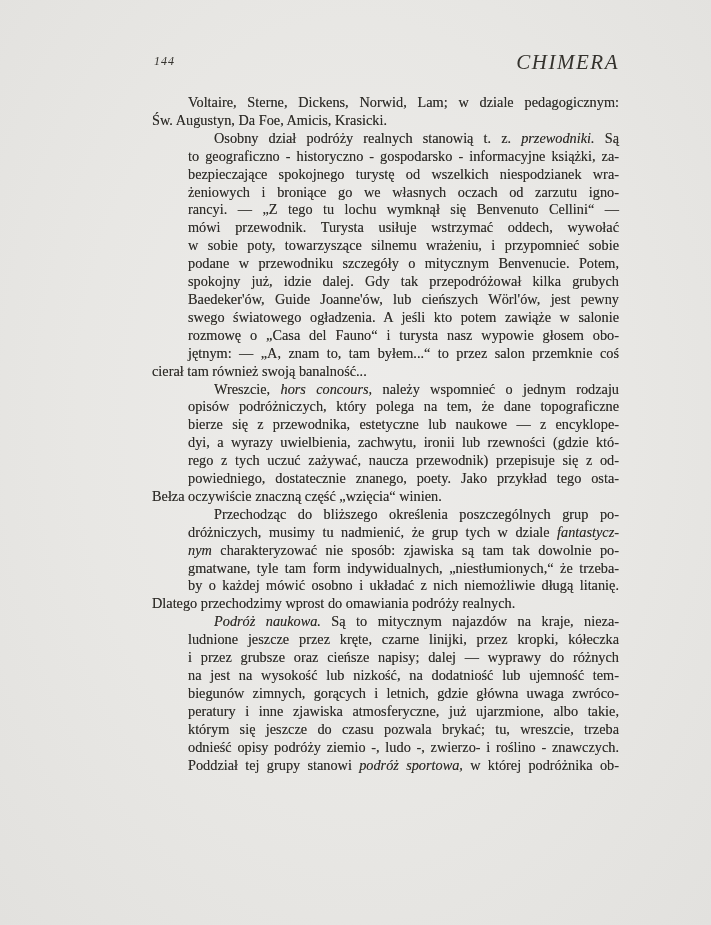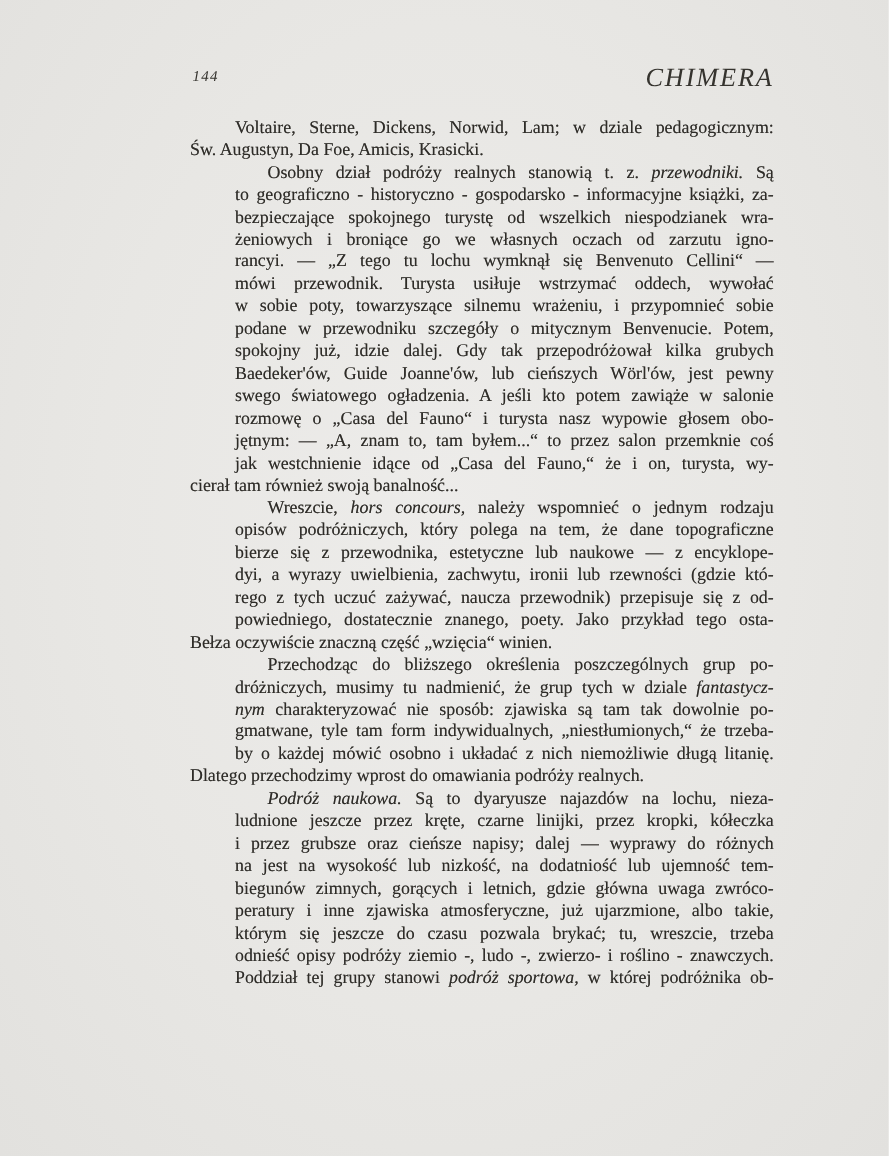--- a/index.html
+++ b/index.html
@@ -51,42 +51,41 @@
         <div class="line just"><span>żeniowych i broniące go we własnych oczach od zarzutu igno-</span></div>
         <div class="line just"><span>rancyi. — „Z tego tu lochu wymknął się Benvenuto Cellini“ —</span></div>
         <div class="line just"><span>mówi przewodnik.  Turysta usiłuje wstrzymać oddech, wywołać</span></div>
         <div class="line just"><span>w sobie poty, towarzyszące silnemu wrażeniu, i przypomnieć sobie</span></div>
         <div class="line just"><span>podane w przewodniku szczegóły o mitycznym Benvenucie. Potem,</span></div>
         <div class="line just"><span>spokojny już, idzie dalej.  Gdy tak przepodróżował kilka grubych</span></div>
         <div class="line just"><span>Baedeker'ów, Guide Joanne'ów, lub cieńszych Wörl'ów, jest pewny</span></div>
         <div class="line just"><span>swego światowego ogładzenia.  A jeśli kto potem zawiąże w salonie</span></div>
         <div class="line just"><span>rozmowę o „Casa del Fauno“ i turysta nasz wypowie głosem obo-</span></div>
         <div class="line just"><span>jętnym: — „A, znam to, tam byłem...“ to przez salon przemknie coś</span></div>
-        <div class="line just"><span>jak westchnienie idące od „Casa del Fauno,“ że i on, turysta, wy-</span></div>
         <div class="line"><span>cierał tam również swoją banalność...</span></div>
       </div>
       <div class="para">
         <div class="line just ind"><span>Wreszcie, </span><span class="it">hors concours,</span><span> należy wspomnieć o jednym rodzaju</span></div>
         <div class="line just"><span>opisów podróżniczych, który polega na tem, że dane topograficzne</span></div>
         <div class="line just"><span>bierze się z przewodnika, estetyczne lub naukowe — z encyklope-</span></div>
         <div class="line just"><span>dyi, a wyrazy uwielbienia, zachwytu, ironii lub rzewności (gdzie któ-</span></div>
         <div class="line just"><span>rego z tych uczuć zażywać, naucza przewodnik) przepisuje się z od-</span></div>
         <div class="line just"><span>powiedniego, dostatecznie znanego, poety.  Jako przykład tego osta-</span></div>
         <div class="line"><span>Bełza oczywiście znaczną część „wzięcia“ winien.</span></div>
       </div>
       <div class="para">
         <div class="line just ind"><span>Przechodząc do bliższego określenia poszczególnych grup po-</span></div>
         <div class="line just"><span>dróżniczych, musimy tu nadmienić, że grup tych w dziale </span><span class="it">fantastycz-</span></div>
         <div class="line just"><span class="it">nym</span><span> charakteryzować nie sposób: zjawiska są tam tak dowolnie po-</span></div>
         <div class="line just"><span>gmatwane, tyle tam form indywidualnych, „niestłumionych,“ że trzeba-</span></div>
         <div class="line just"><span>by o każdej mówić osobno i układać z nich niemożliwie długą litanię.</span></div>
         <div class="line"><span>Dlatego przechodzimy wprost do omawiania podróży realnych.</span></div>
       </div>
       <div class="para">
-        <div class="line just ind"><span class="it">Podróż naukowa.</span><span>  Są to dyaryusze najazdów na lochu, nieza-</span></div>
+        <div class="line just ind"><span class="it">Podróż naukowa.</span><span>  Są to mitycznym najazdów na kraje, nieza-</span></div>
         <div class="line just"><span>ludnione jeszcze przez kręte, czarne linijki, przez kropki, kółeczka</span></div>
         <div class="line just"><span>i przez grubsze oraz cieńsze napisy;  dalej — wyprawy do różnych</span></div>
         <div class="line just"><span>na jest na wysokość lub nizkość, na dodatniość lub ujemność tem-</span></div>
         <div class="line just"><span>biegunów zimnych, gorących i letnich, gdzie główna uwaga zwróco-</span></div>
         <div class="line just"><span>peratury i inne zjawiska atmosferyczne, już ujarzmione, albo takie,</span></div>
         <div class="line just"><span>którym się jeszcze do czasu pozwala brykać;  tu, wreszcie, trzeba</span></div>
         <div class="line just"><span>odnieść opisy podróży ziemio -, ludo -, zwierzo- i roślino - znawczych.</span></div>
         <div class="line just"><span>Poddział tej grupy stanowi </span><span class="it">podróż sportowa,</span><span> w której podróżnika ob-</span></div>
       </div>
     </div>

